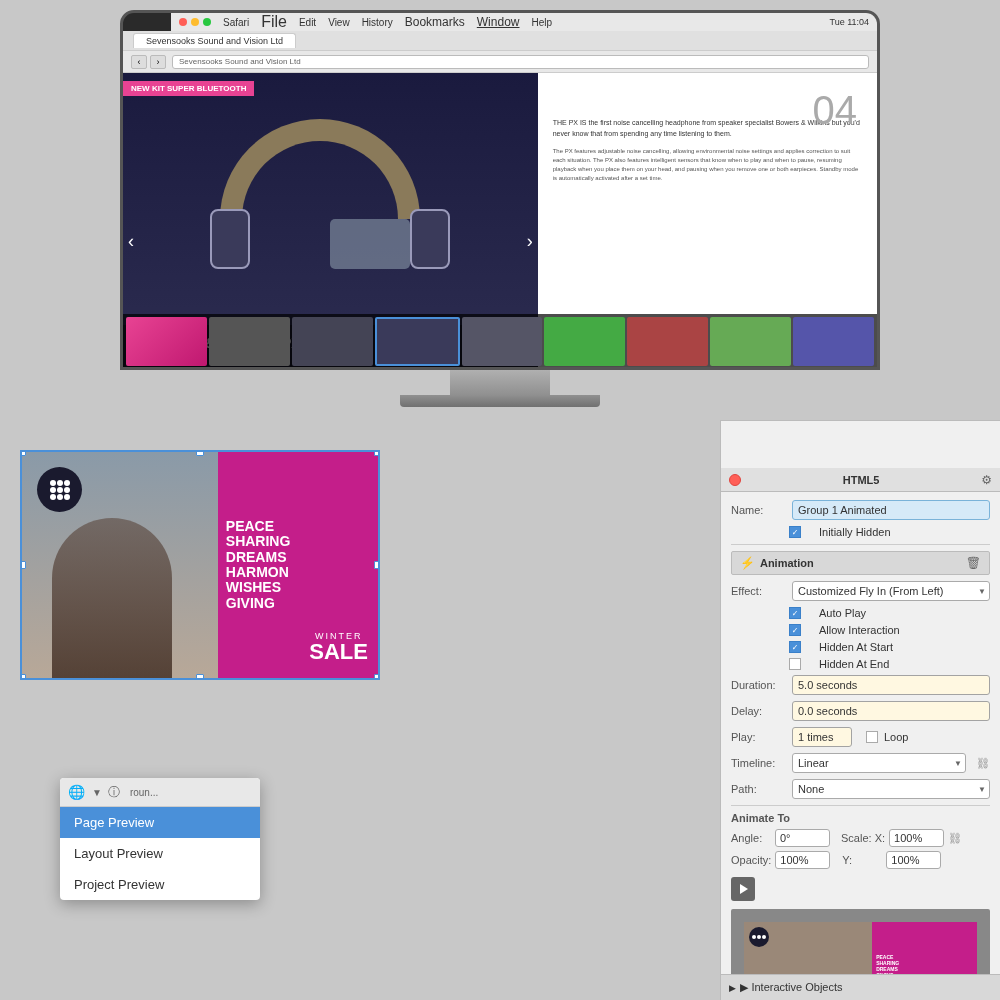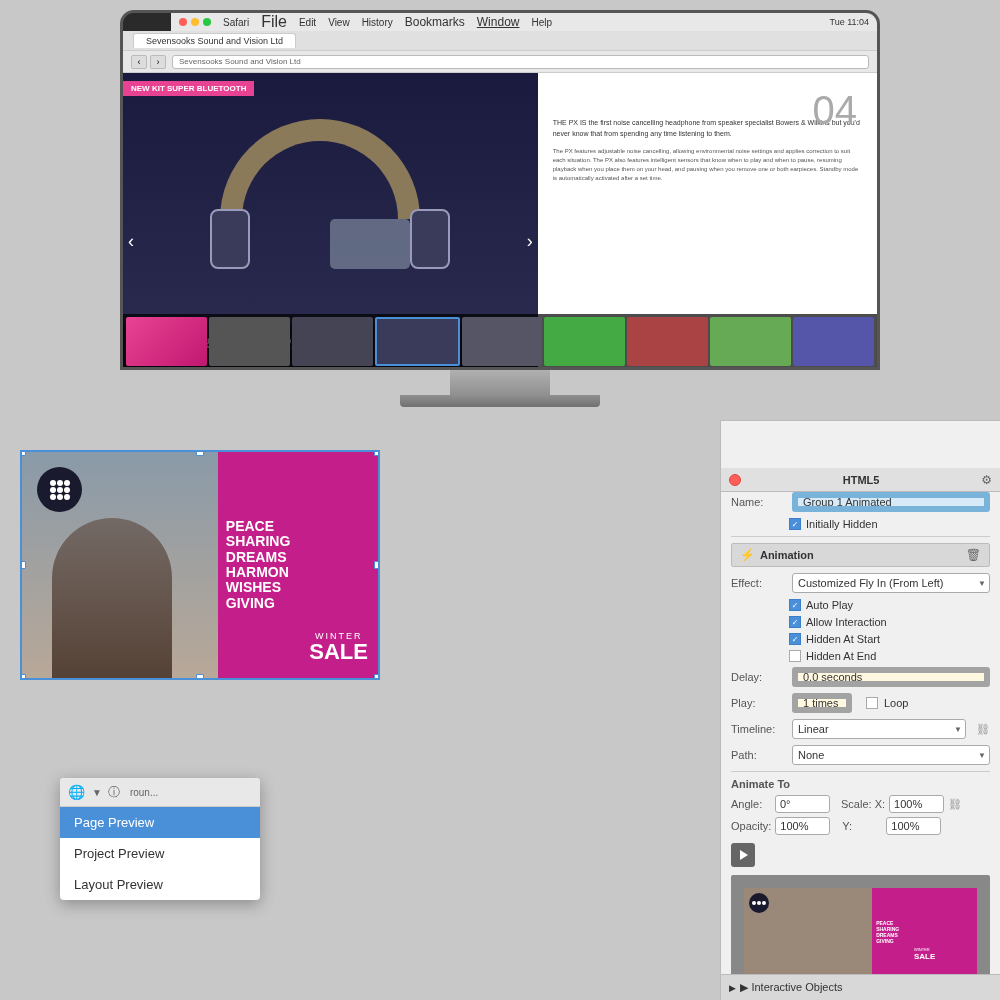--- a/index.html
+++ b/index.html
@@ -397,58 +397,58 @@
     }
 
     .panel-gear {
       font-size: 12px;
       color: #666;
     }
 
     .panel-body {
       flex: 1;
       overflow-y: auto;
-      padding: 0 10px;
+      padding: 8px 10px;
     }
 
     .panel-row {
       display: flex;
       align-items: center;
       margin-bottom: 6px;
       gap: 6px;
     }
 
     .panel-label {
       color: #555;
       font-size: 11px;
       min-width: 55px;
     }
 
     .panel-input {
       flex: 1;
       height: 20px;
-      border: 6px solid #a3a3a3;
+      border: 1px solid #a3a3a3;
       background: #fff8e1;
       border-radius: 3px;
       padding: 0 5px;
       font-size: 11px;
       color: #333;
     }
 
     .panel-input.blue-bg {
       background: #d6eaf8;
       border-color: #7ab3d9;
     }
 
     .panel-checkbox-row {
       display: flex;
       align-items: center;
       margin-bottom: 5px;
       margin-left: 58px;
-      gap: 5px;
+      gap: 18px;
     }
 
     .panel-checkbox {
       width: 12px;
       height: 12px;
       border: 1px solid #aaa;
       background: white;
       display: flex;
       align-items: center;
       justify-content: center;
@@ -787,22 +787,22 @@
     </div>
 
     <div class="preview-dropdown">
       <div class="preview-dropdown-header">
         <div class="globe-icon">🌐</div>
         <div class="dropdown-arrow">▼</div>
         <div class="info-icon">ⓘ</div>
         <span style="font-size:10px;color:#666;margin-left:4px;">roun...</span>
       </div>
       <div class="preview-item active">Page Preview</div>
+      <div class="preview-item">Layout Preview</div>
       <div class="preview-item">Project Preview</div>
-      <div class="preview-item">Layout Preview</div>
     </div>
   </div>
 
   <div class="html5-panel">
 
     <div class="panel-titlebar">
       <div class="panel-close-btn"></div>
       <div class="panel-title">HTML5</div>
       <span class="panel-gear">⚙</span>
     </div>
@@ -849,20 +849,24 @@
       </div>
       <div class="panel-checkbox-row">
         <div class="panel-checkbox checked"></div>
         <span class="panel-checkbox-label">Hidden At Start</span>
       </div>
       <div class="panel-checkbox-row">
         <div class="panel-checkbox"></div>
         <span class="panel-checkbox-label">Hidden At End</span>
       </div>
 
+      <div class="panel-row">
+        <span class="panel-label">Duration:</span>
+        <input class="panel-input" type="text" value="5.0 seconds" style="">
+      </div>
 
       <div class="panel-row">
         <span class="panel-label">Delay:</span>
         <input class="panel-input" type="text" value="0.0 seconds" style="">
       </div>
 
       <div class="panel-row">
         <span class="panel-label">Play:</span>
         <input class="panel-input" type="text" value="1 times" style="width: 60px; flex: 0 0 60px;">
         <div class="panel-checkbox" style="margin-left:8px;"></div>

